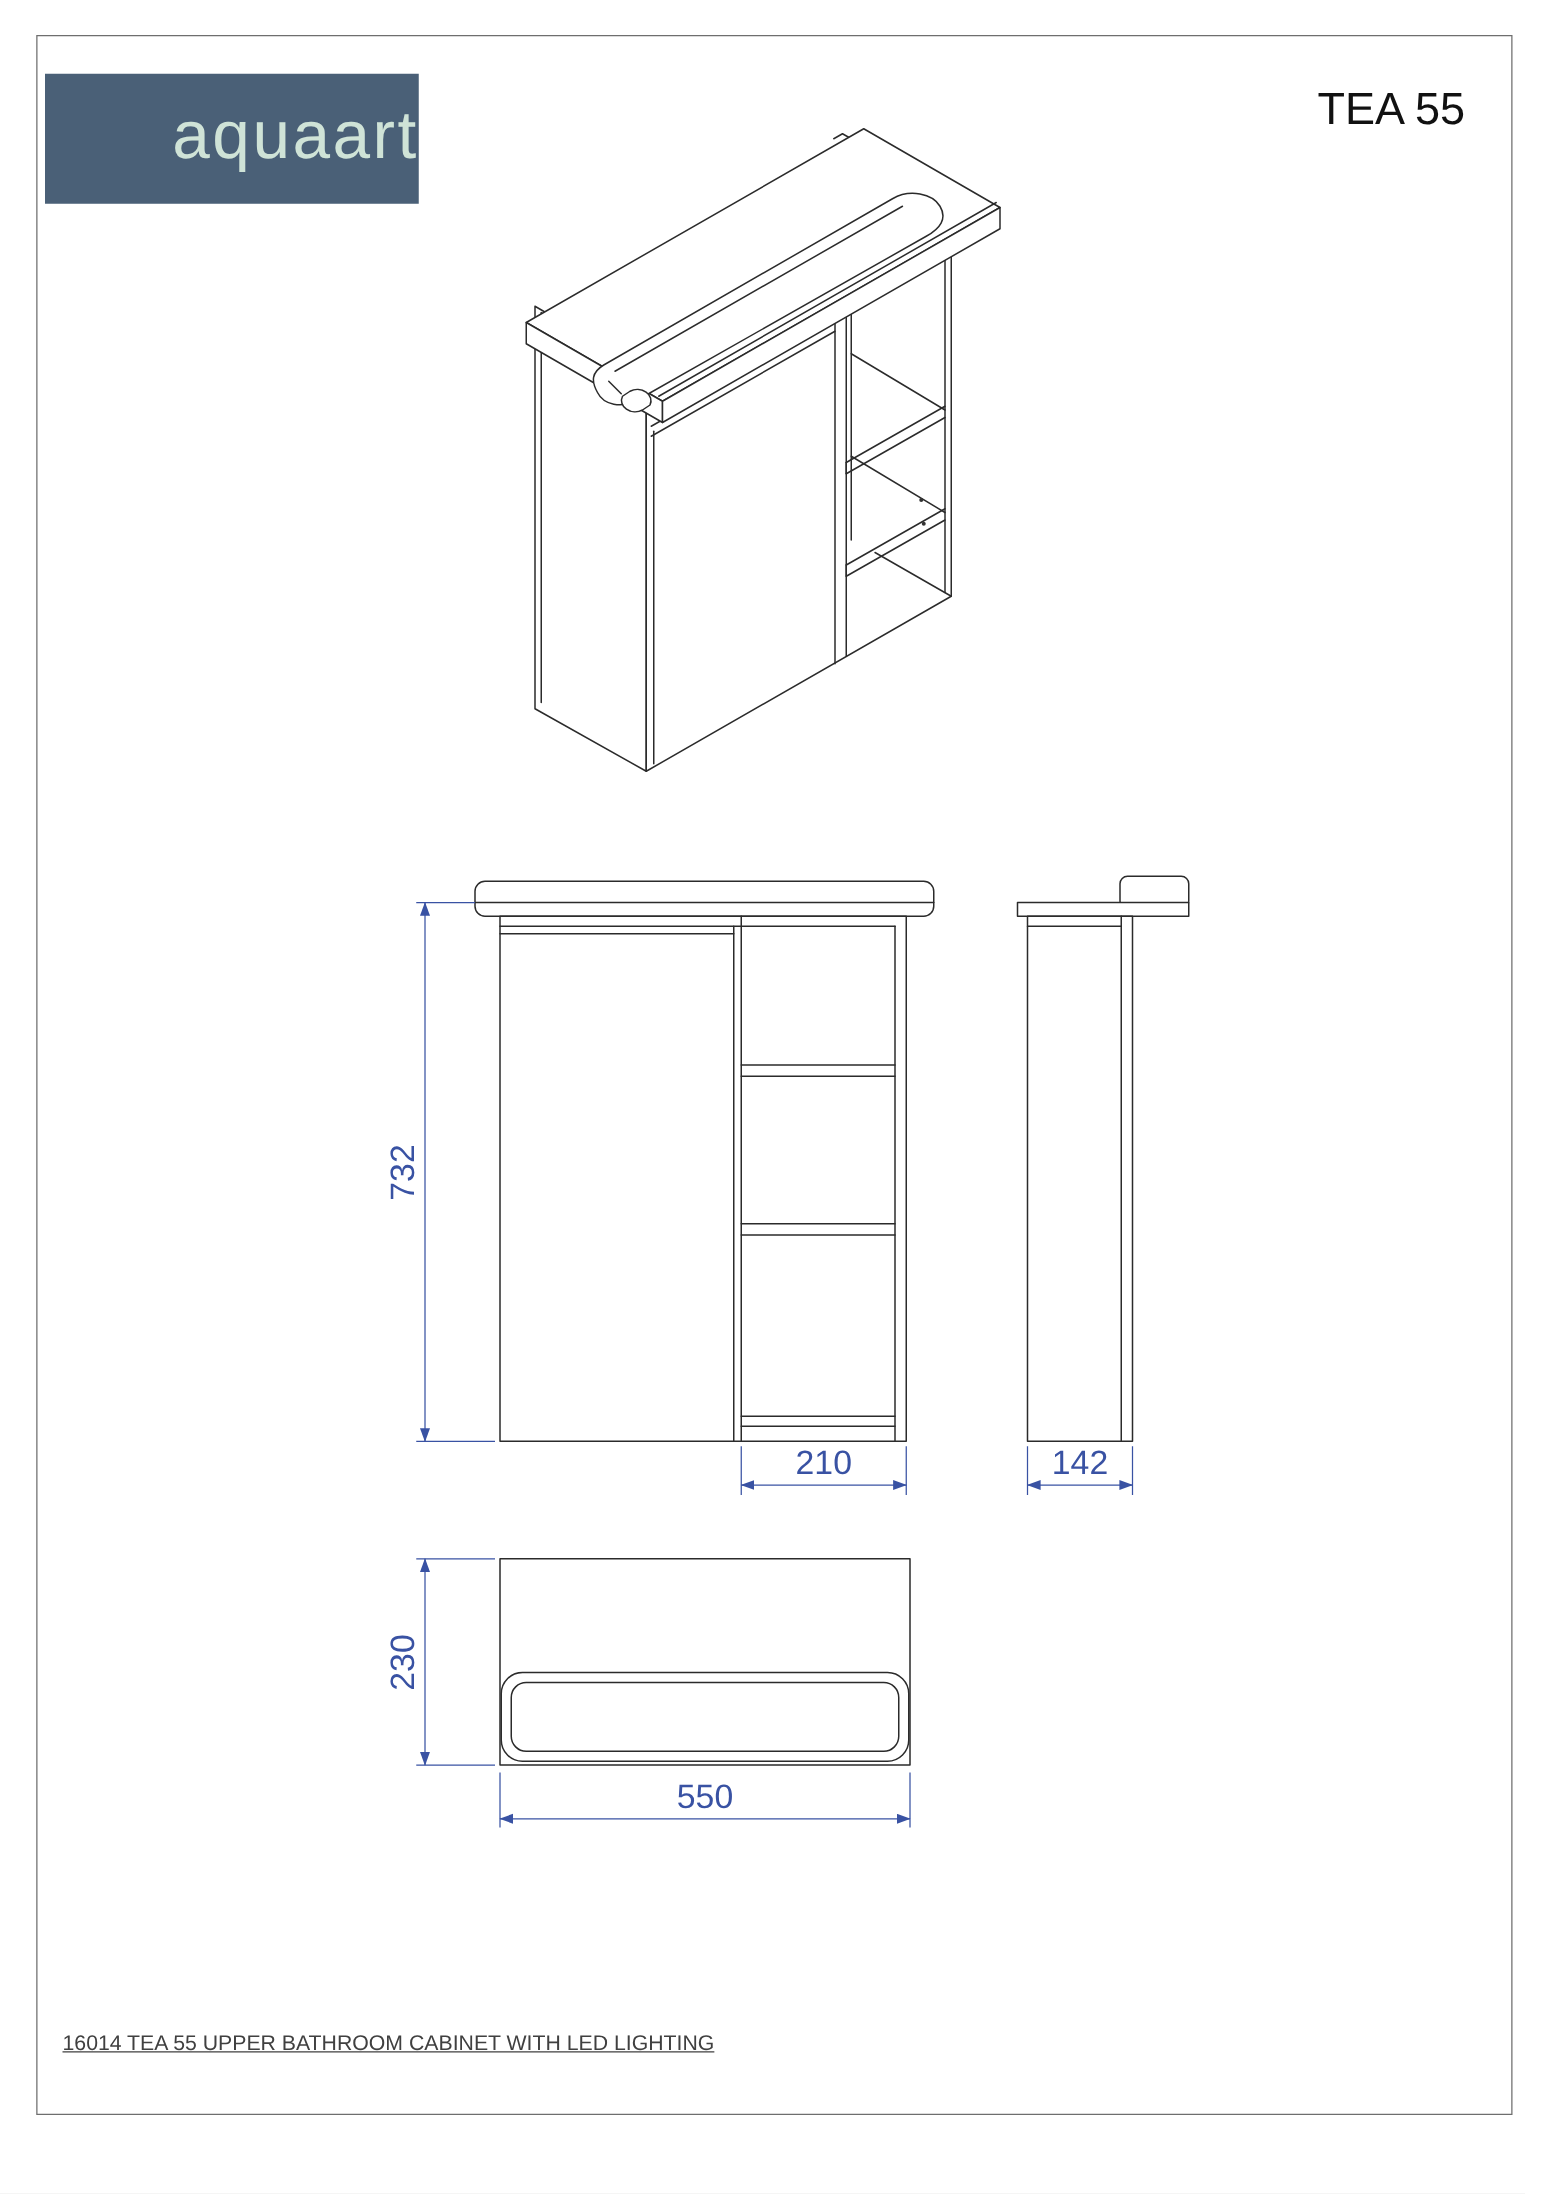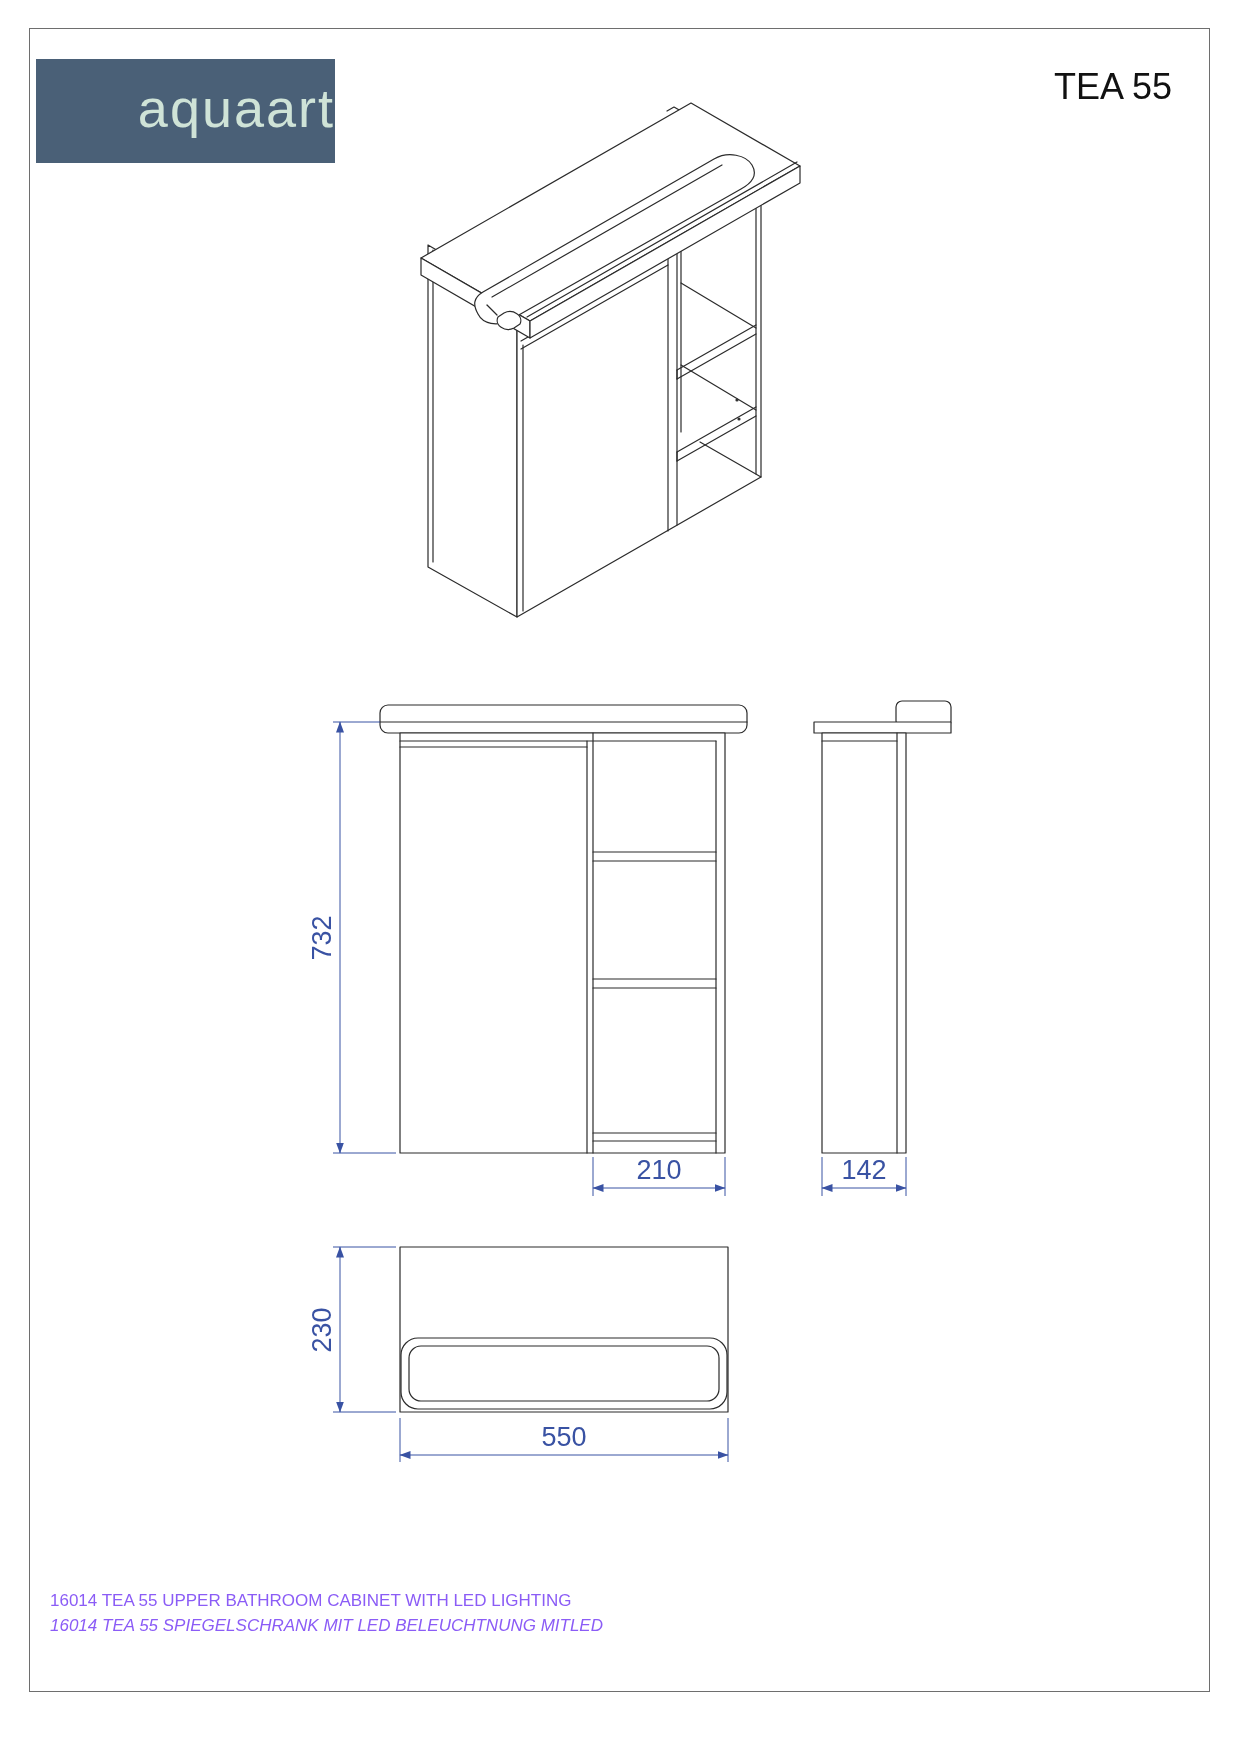--- a/index.html
+++ b/index.html
@@ -31,21 +31,21 @@
     font-size:36px;font-weight:400;letter-spacing:0px;
   }
   svg.drawing{position:absolute;left:0;top:0;}
   .ln{stroke:var(--line-color);stroke-width:1.2;fill:none;stroke-linejoin:round;stroke-linecap:round;}
   .lnf{stroke:var(--line-color);stroke-width:1.2;fill:#ffffff;stroke-linejoin:round;}
   .dot{fill:#333;stroke:none;}
   .dim{stroke:var(--dim-color);stroke-width:1;fill:none;}
   .dim-t{fill:var(--dim-color);font-family:"Liberation Sans", sans-serif;font-size:27px;}
   .dim-arrow{fill:var(--dim-color);stroke:none;}
   .footer{
-    position:absolute;left:50px;top:1588px;color:#8b5cf6;font-size:17px;line-height:25px;
+    position:absolute;left:50px;top:1622px;color:#404040;font-size:17px;line-height:25px;text-decoration:underline;
   }
   .footer .l2{font-style:italic;}
 </style>
 </head>
 <body>
 
 <div class="page">
   <div class="frame"></div>
 
   <div class="logo">
@@ -171,15 +171,14 @@
     <g>
       <path class="dim" d="M400,1418 L400,1462"></path>
       <path class="dim" d="M728,1418 L728,1462"></path>
       <path class="dim" d="M400,1455 L728,1455" marker-start="url(#arr)" marker-end="url(#arr)"></path>
       <text class="dim-t" x="564" y="1446" text-anchor="middle">550</text>
     </g>
   </svg>
 
   <div class="footer">
     <div class="l1">16014 TEA 55 UPPER BATHROOM CABINET WITH LED LIGHTING</div>
-    <div class="l2">16014 TEA 55 SPIEGELSCHRANK MIT LED BELEUCHTNUNG MITLED</div>
   </div>
 </div>
 
 </body></html>

